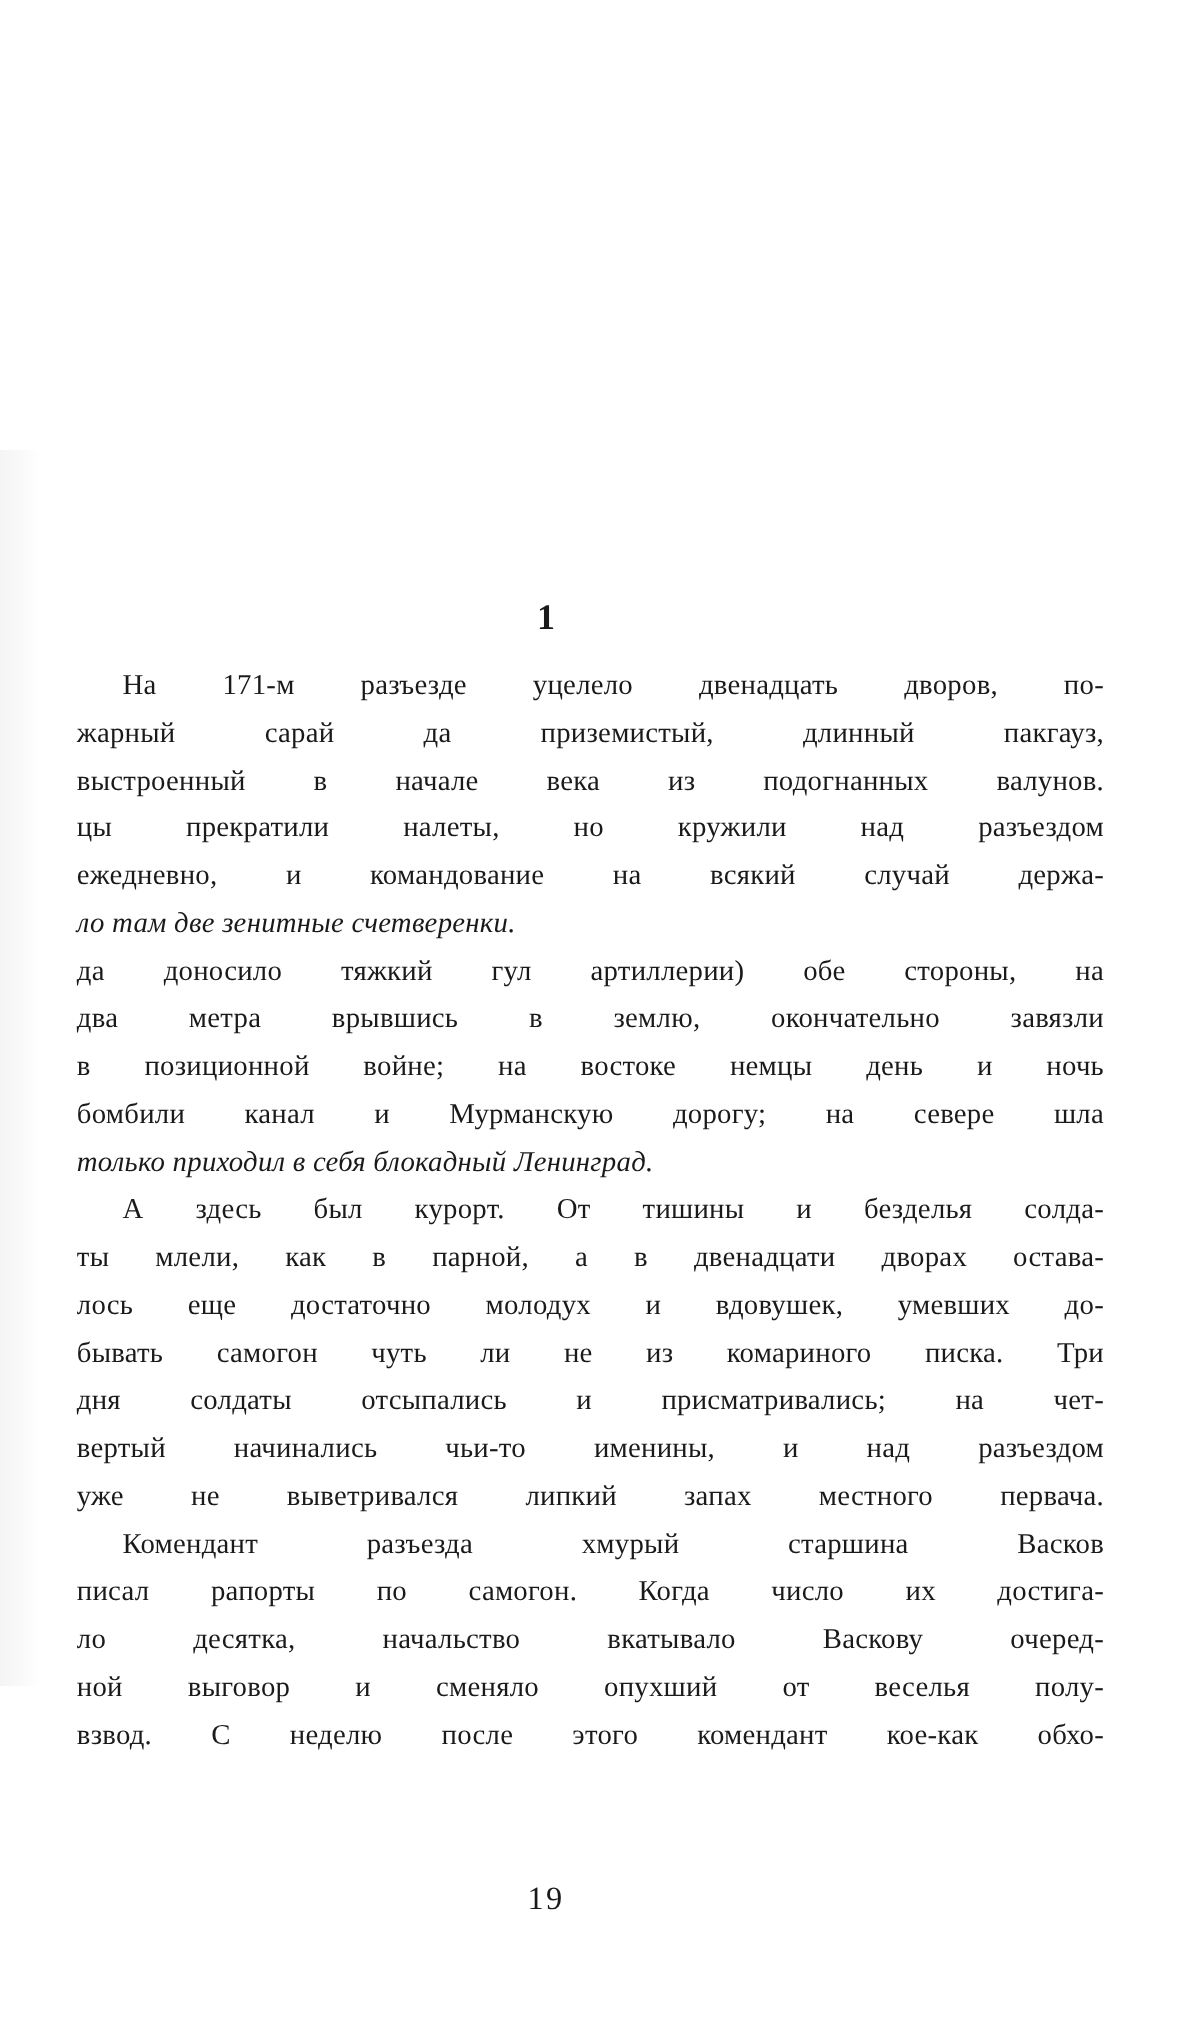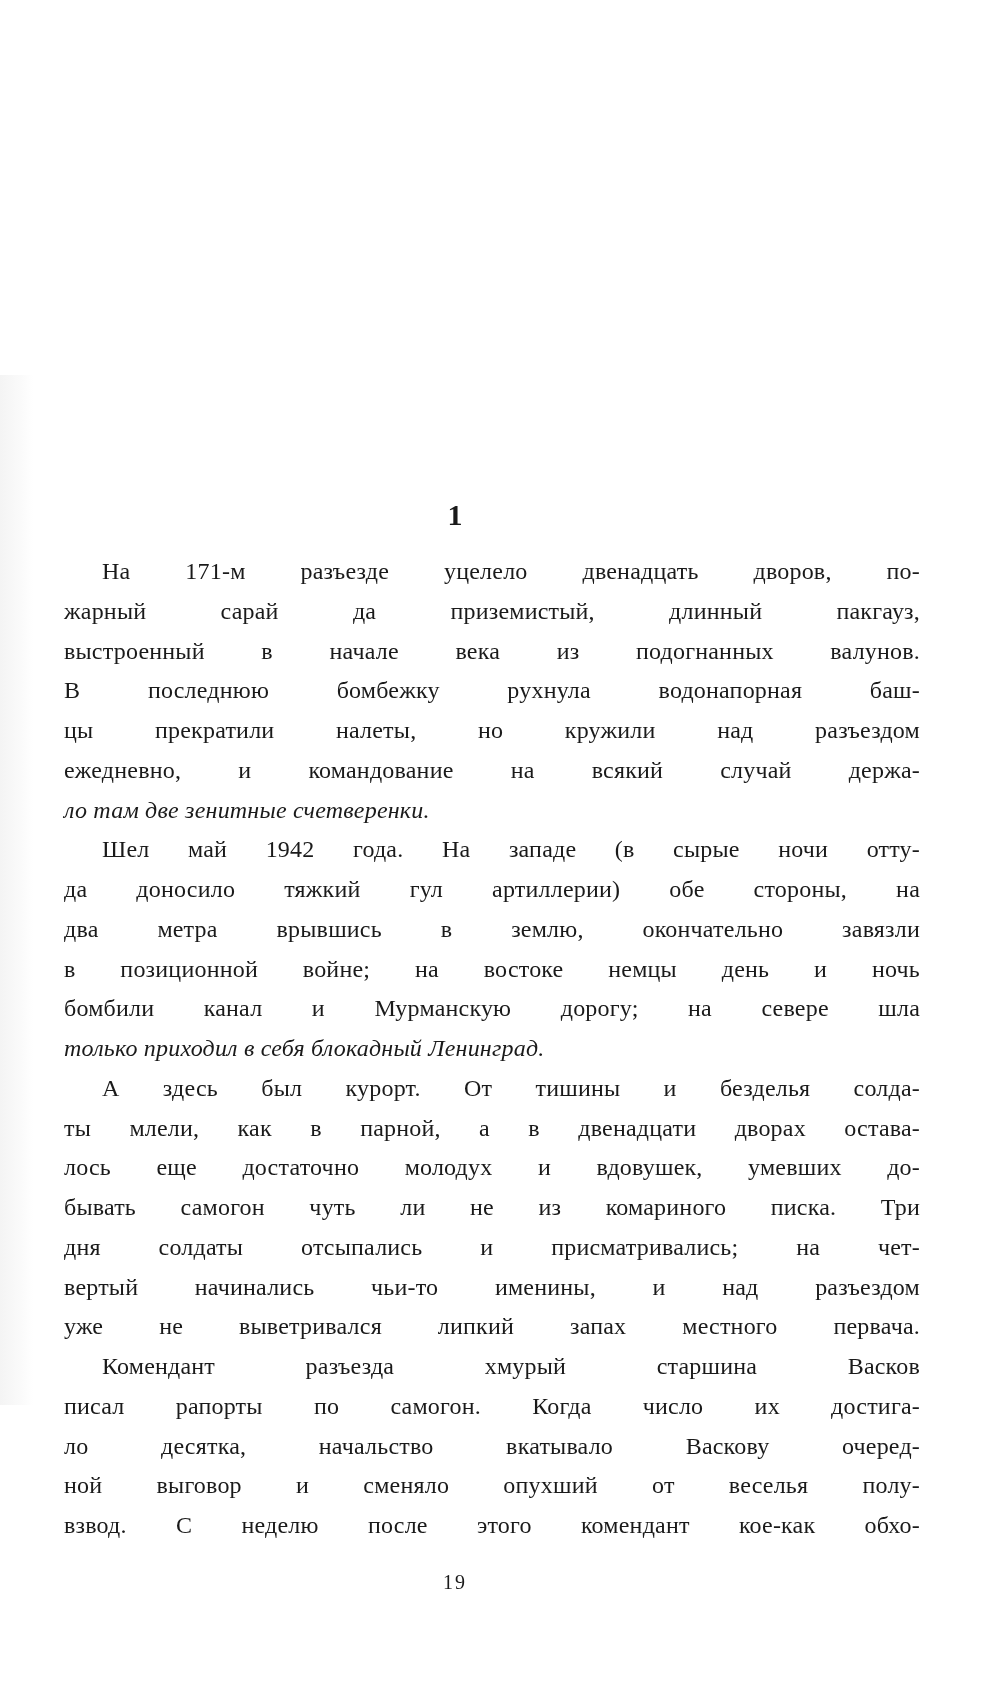--- a/index.html
+++ b/index.html
@@ -8,38 +8,36 @@
     .edge-shade { position: absolute; left: 0; top: 375px; width: 33px; height: 1030px;
       background: linear-gradient(to right, #f4f4f4, #fbfbfb 70%, #ffffff); }
     .chapter-num { position: absolute; left: 0; width: 910px; top: 497px; text-align: center;
       font-size: 30px; font-weight: bold; line-height: 36px; }
     .text-block { position: absolute; left: 64px; top: 552px; width: 856px; }
     .line { display: block; height: 39.75px; line-height: 39.75px; font-size: 24px;
       text-align: justify; text-align-last: justify; white-space: nowrap; letter-spacing: 0.2px; }
     .line.indent { padding-left: 38px; }
     .line.last { text-align-last: left; font-style: italic; }
     .page-num { position: absolute; left: 0; width: 910px; top: 1565px; text-align: center;
-      font-size: 20px; line-height: 34px; letter-spacing: 2px; }
+      font-size: 27px; line-height: 34px; letter-spacing: 2px; }
   </style>
 </head>
 <body>
 
 <div class="edge-shade"></div>
 
 <div class="chapter-num">1</div>
 
 <div class="text-block" id="text-block">
     <span class="line indent">На 171-м разъезде уцелело двенадцать дворов, по-</span>
     <span class="line">жарный сарай да приземистый, длинный пакгауз,</span>
     <span class="line">выстроенный в начале века из подогнанных валунов.</span>
-    <span class="line">В последнюю бомбежку рухнула водонапорная баш-</span>
     <span class="line">цы прекратили налеты, но кружили над разъездом</span>
     <span class="line">ежедневно, и командование на всякий случай держа-</span>
     <span class="line last">ло там две зенитные счетверенки.</span>
-    <span class="line indent">Шел май 1942 года. На западе (в сырые ночи отту-</span>
     <span class="line">да доносило тяжкий гул артиллерии) обе стороны, на</span>
     <span class="line">два метра врывшись в землю, окончательно завязли</span>
     <span class="line">в позиционной войне; на востоке немцы день и ночь</span>
     <span class="line">бомбили канал и Мурманскую дорогу; на севере шла</span>
     <span class="line last">только приходил в себя блокадный Ленинград.</span>
     <span class="line indent">А здесь был курорт. От тишины и безделья солда-</span>
     <span class="line">ты млели, как в парной, а в двенадцати дворах остава-</span>
     <span class="line">лось еще достаточно молодух и вдовушек, умевших до-</span>
     <span class="line">бывать самогон чуть ли не из комариного писка. Три</span>
     <span class="line">дня солдаты отсыпались и присматривались; на чет-</span>

